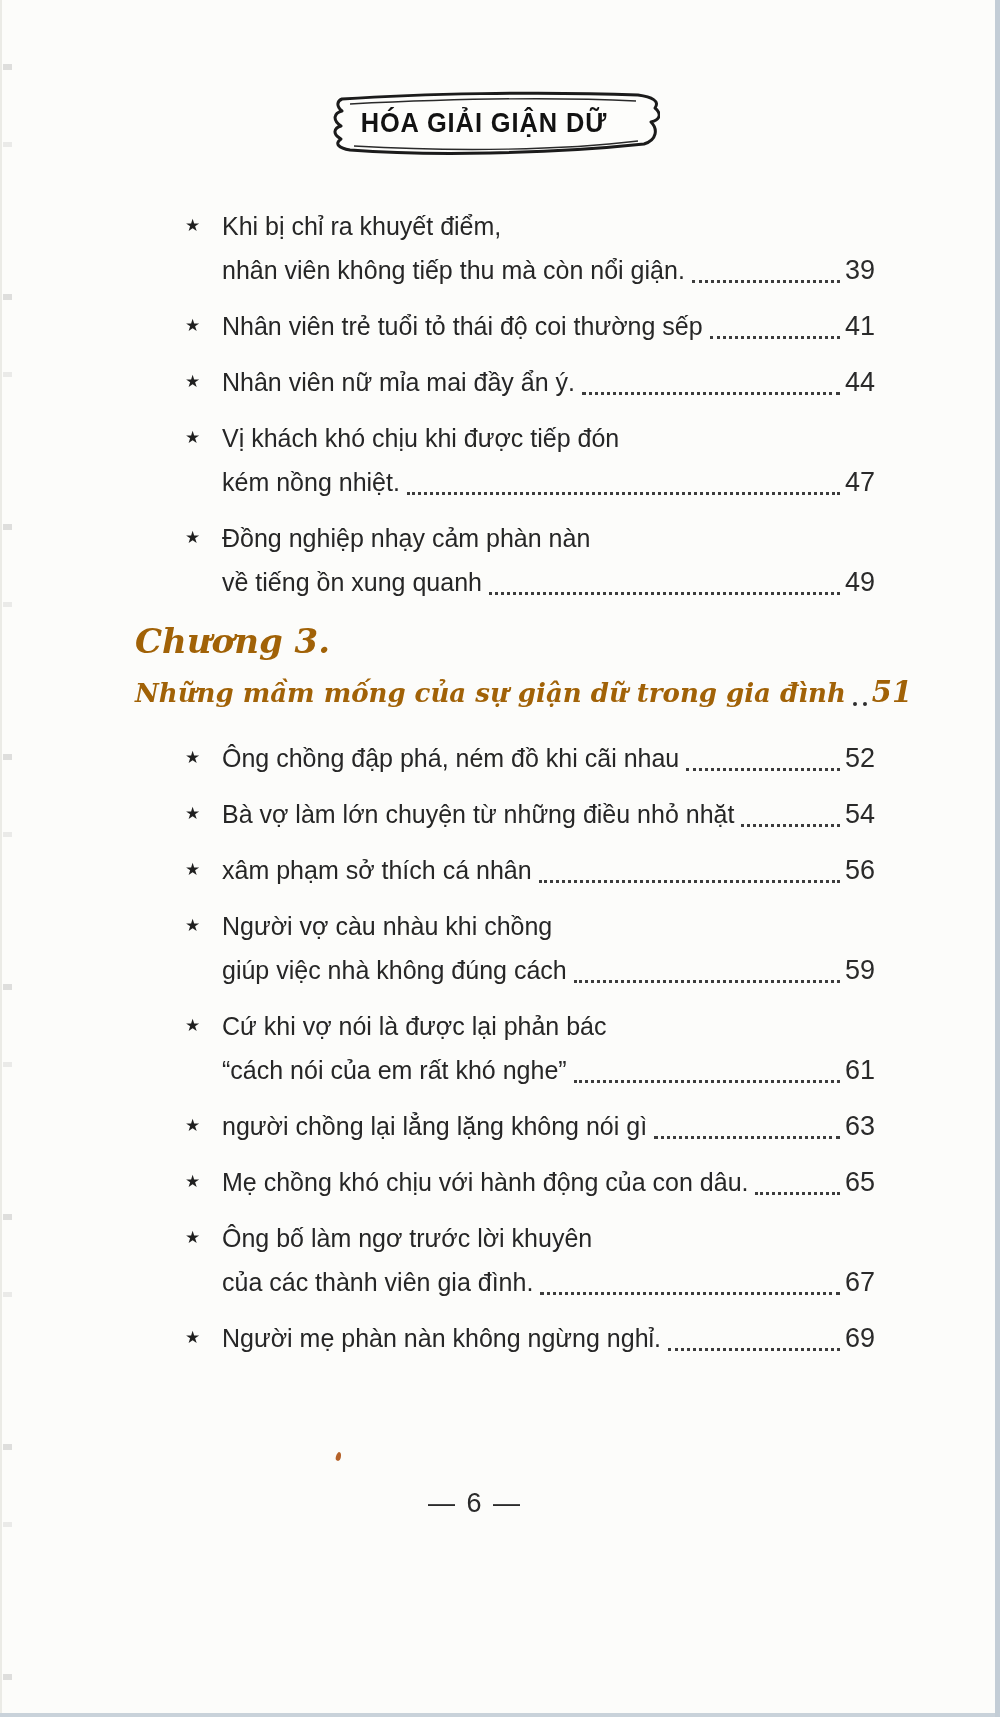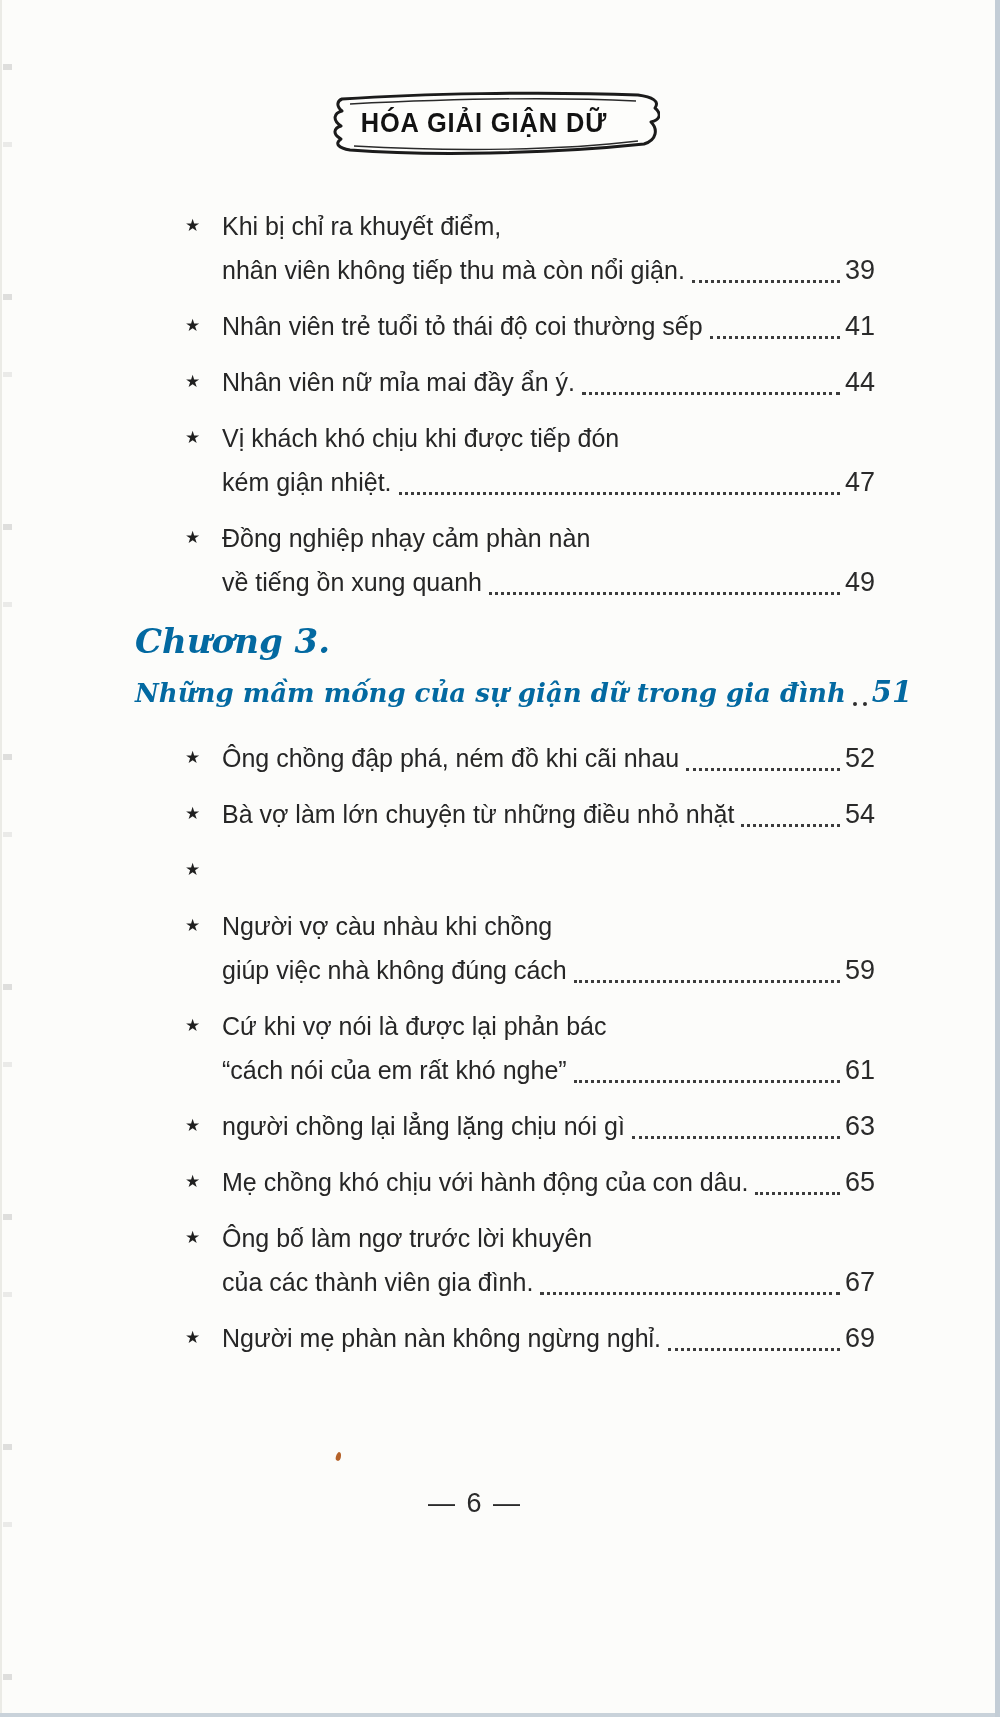--- a/index.html
+++ b/index.html
@@ -54,21 +54,21 @@
     flex:1;min-width:14px;
     align-self:flex-end;
     margin:0 5px 9px 7px;
     border-bottom:3px dotted #3c3c3c;
   }
   .page-num{font-size:27px;color:#2a2a2a;}
   
   .chapter{
     margin:3px 0 18px -50px; 
     font-family:"DejaVu Serif",serif;
-    font-style:italic;font-weight:bold;color:#0369a1;
+    font-style:italic;font-weight:bold;color:#a16207;
   }
   .chapter-label{font-size:34px;line-height:50px;}
   .chapter-title-row{display:flex;align-items:baseline;height:52px;line-height:52px;}
   .chapter-title{font-size:26px;white-space:nowrap;}
   .chapter .leader{border-bottom:4px dotted #2e2e2e;margin-bottom:12px;}
   .chapter-page{font-size:29px;}
   
   .footer{
     position:absolute;top:1488px;left:0;width:950px;
     text-align:center;font-size:27px;letter-spacing:2px;color:#2b2b2b;
@@ -143,21 +143,21 @@
           </div>
   </div>
 
   <div class="entry">
     <span class="star">★</span>
     <div class="entry-lines">
             <div class="entry-line">
               <span class="line-text">Vị khách khó chịu khi được tiếp đón</span>
             </div>
             <div class="entry-line">
-              <span class="line-text">kém giận nhiệt.</span>
+              <span class="line-text">kém nồng nhiệt.</span>
               <span class="leader"></span>
               <span class="page-num">47</span>
             </div>
           </div>
   </div>
 
   <div class="entry">
     <span class="star">★</span>
     <div class="entry-lines">
             <div class="entry-line">
@@ -200,20 +200,25 @@
               <span class="line-text">Bà vợ làm lớn chuyện từ những điều nhỏ nhặt</span>
               <span class="leader"></span>
               <span class="page-num">54</span>
             </div>
           </div>
   </div>
 
   <div class="entry">
     <span class="star">★</span>
     <div class="entry-lines">
+            <div class="entry-line">
+              <span class="line-text">xâm phạm sở thích cá nhân</span>
+              <span class="leader"></span>
+              <span class="page-num">56</span>
+            </div>
           </div>
   </div>
 
   <div class="entry">
     <span class="star">★</span>
     <div class="entry-lines">
             <div class="entry-line">
               <span class="line-text">Người vợ càu nhàu khi chồng</span>
             </div>
             <div class="entry-line">
@@ -235,21 +240,21 @@
               <span class="leader"></span>
               <span class="page-num">61</span>
             </div>
           </div>
   </div>
 
   <div class="entry">
     <span class="star">★</span>
     <div class="entry-lines">
             <div class="entry-line">
-              <span class="line-text">người chồng lại lẳng lặng chịu nói gì</span>
+              <span class="line-text">người chồng lại lẳng lặng không nói gì</span>
               <span class="leader"></span>
               <span class="page-num">63</span>
             </div>
           </div>
   </div>
 
   <div class="entry">
     <span class="star">★</span>
     <div class="entry-lines">
             <div class="entry-line">

